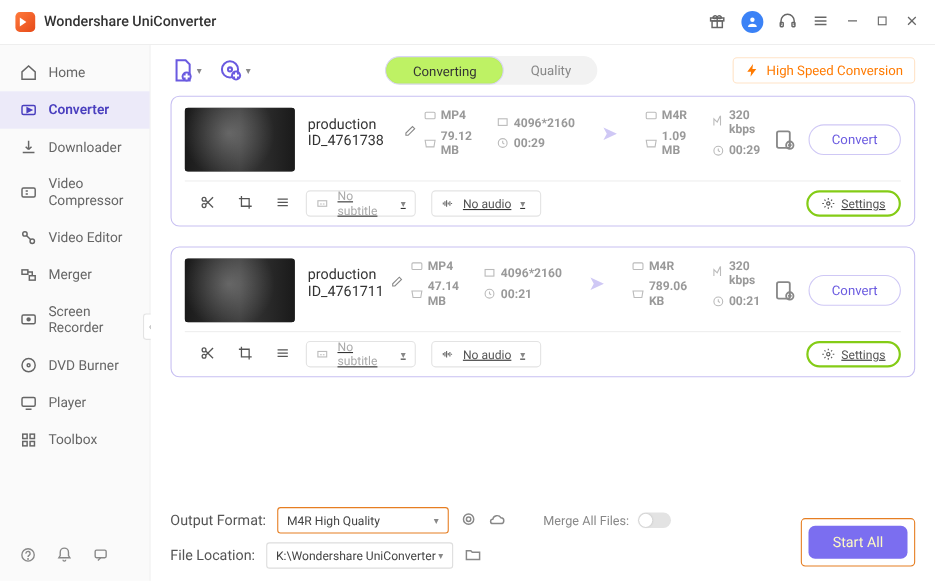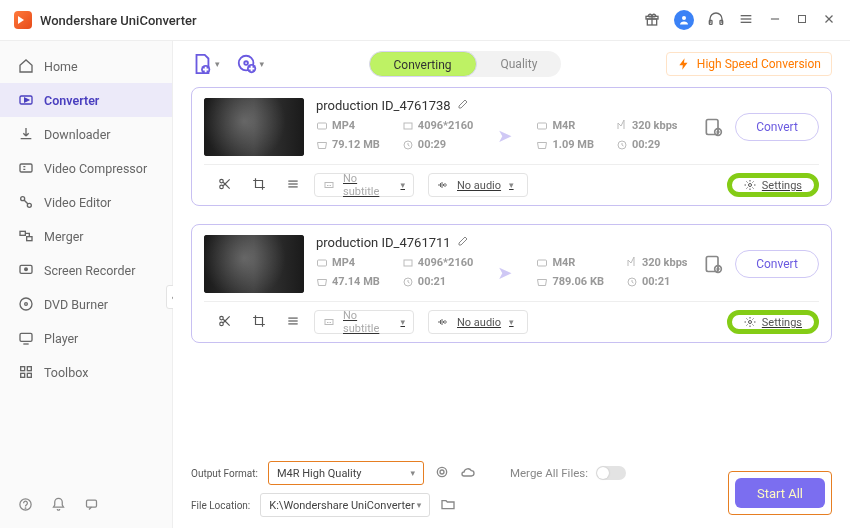--- a/index.html
+++ b/index.html
@@ -26,36 +26,36 @@
 .toolbar { height:46px; display:flex; align-items:center; gap:16px; }
 .add-btn { display:flex; align-items:center; color:#6a5ae0; gap:2px; cursor:pointer; }
 .tab-pill { margin-left:auto; display:flex; background:#f2f2f2; border-radius:16px; overflow:hidden; height:26px; }
 .tab-pill div { padding:0 24px; line-height:26px; color:#888; font-size:12px; cursor:pointer; }
 .tab-pill div.on { background:#bef264; border:1px solid #d9d4f7; border-radius:16px; color:#333; box-shadow:0 0 0 1px rgba(0,0,0,0.02) inset; }
 .hsc { margin-left:auto; display:flex; align-items:center; gap:6px; color:#ff7a00; font-size:12px; padding:4px 10px; border:1px solid #ffe3c7; border-radius:4px; cursor:pointer; }
 .item-card { border:1px solid #c8c0f2; border-radius:8px; margin-bottom:18px; padding:10px 12px 8px 12px; display:flex; flex-direction:column; gap:8px; }
 .item-top { display:flex; align-items:flex-start; gap:12px; }
 .thumb { width:100px; height:58px; background:#222; border-radius:3px; position:relative; overflow:hidden; }
 .thumb::after{ content:""; position:absolute; inset:0; background:radial-gradient(circle at 40% 40%, rgba(255,255,255,0.25), transparent 60%), linear-gradient(90deg,#1a1a1a,#3a3a3a,#1a1a1a); }
-.file-info { flex:1; display:flex; flex-direction:column; gap:6px; }
+.file-info { flex:1; display:flex; flex-direction:row; gap:6px; }
 .file-name-row { display:flex; align-items:center; gap:6px; color:#333; font-size:13px; }
 .spec-grid { display:flex; align-items:center; gap:22px; color:#999; font-size:11px; }
 .spec-col { display:flex; flex-direction:column; gap:6px; }
 .spec-cell { display:flex; align-items:center; gap:4px;font-weight:bold; }
 .arrow-cv { color:#cfc8f5; font-size:18px; padding:0 2px; align-self:center; }
 .convert-btn { align-self:center; width:84px; height:28px; border:1px solid #cfc8f5; border-radius:14px; background:#fff; color:#6a5ae0; font-size:12px; cursor:pointer; display:flex; align-items:center; justify-content:center; }
 .item-bottom { display:flex; align-items:center; gap:14px; border-top:1px solid #eee; padding-top:8px;text-decoration:underline; }
 .mini-icon-row { display:flex; gap:20px; color:#555; padding-left:14px; }
 .mini-dd { height:24px; border:1px solid #e3e3e3; border-radius:4px; padding:0 8px; display:flex; align-items:center; gap:8px; color:#aaa; font-size:11px; background:#fff; }
 .mini-dd.sub { width:100px; }
 .mini-dd.aud { width:100px; color:#555;align-items:center; }
-.settings-pill { margin-left:auto; height:24px; border:5px solid #84cc16; border-radius:12px; padding:0 12px; display:flex; align-items:center; gap:6px; color:#555; font-size:11px; cursor:pointer; }
+.settings-pill { margin-left:auto; height:24px; border:2px solid #84cc16; border-radius:12px; padding:0 12px; display:flex; align-items:center; gap:6px; color:#555; font-size:11px; cursor:pointer; }
 .bottom-bar { margin-top:auto; display:flex; flex-direction:column; gap:8px; padding-top:6px; }
 .bb-row { display:flex; align-items:center; gap:10px; }
-.bb-label { color:#555; font-size:10px; }
+.bb-label { color:#555; font-size:13px; }
 .bb-select { height:24px; border:1px solid #e67e22; border-radius:3px; padding:0 8px; display:flex; align-items:center; justify-content:space-between; width:156px; font-size:11px; color:#444; background:#fff; }
 .bb-select.plain { border-color:#ddd; width:170px; }
 .merge-toggle { margin-left:24px; display:flex; align-items:center; gap:8px; color:#888; font-size:11.5px; }
 .toggle-pill { width:30px; height:14px; background:#e3e3e3; border-radius:7px; position:relative; }
 .toggle-pill::after{ content:""; position:absolute; width:12px; height:12px; background:#fff; border-radius:50%; left:1px; top:1px; box-shadow:0 0 2px rgba(0,0,0,0.2);}
 .startall-wrap { position:absolute; right:18px; bottom:14px; border:1px solid #e67e22; padding:6px; border-radius:4px; }
 .startall { width:90px; height:30px; background:#7b6ef0; color:#fef9c3; border:none; border-radius:6px; font-size:13px; cursor:pointer; }
 .ic { width:12px; height:12px; flex-shrink:0; }
 .chev { font-size:9px; color:#888; }
 .gear-badge { width:20px; height:22px; align-self:center; color:#888; display:flex; align-items:center; position:relative; }

